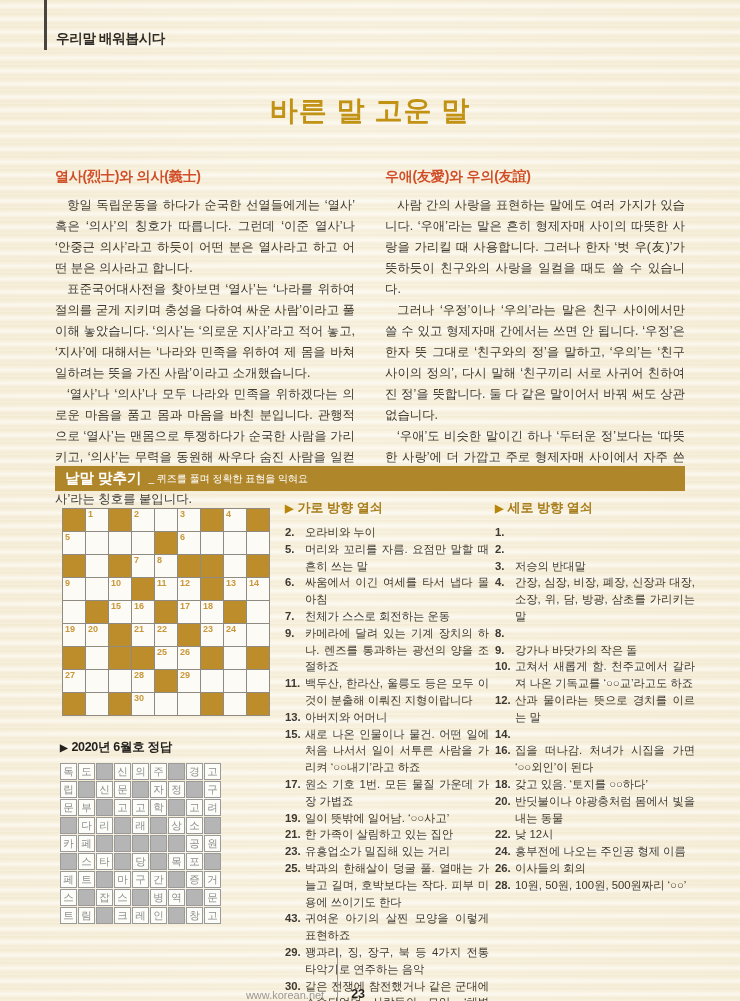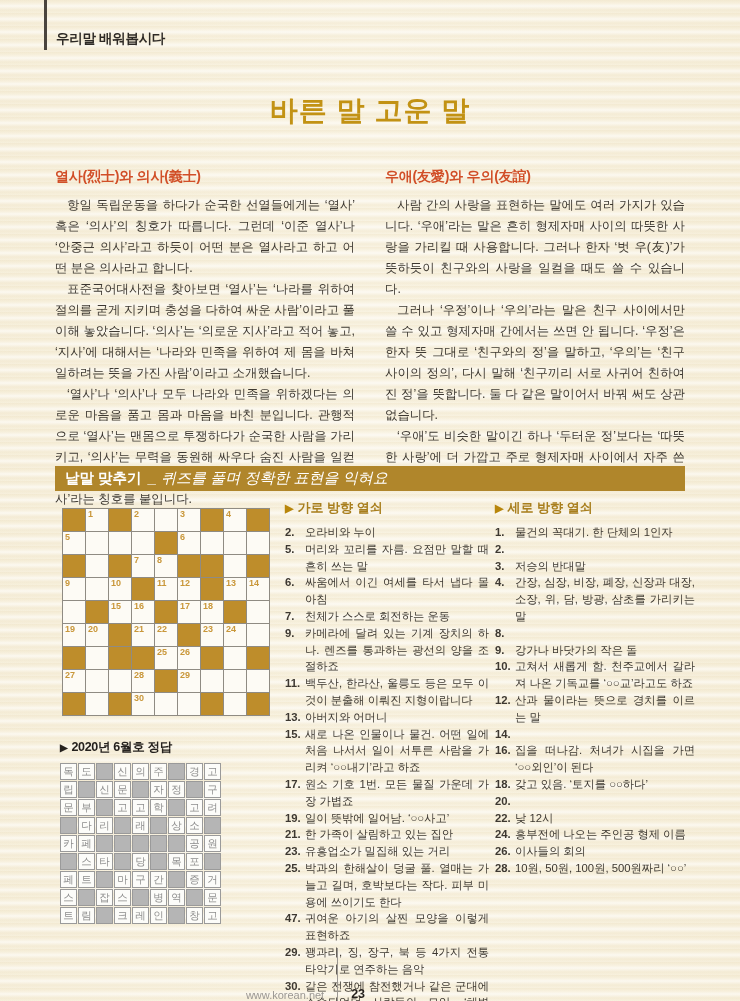--- a/index.html
+++ b/index.html
@@ -19,21 +19,21 @@
   .kicker { position:absolute; left:56px; top:30px; font-size:13.5px; font-weight:bold; color:#2e2a26; letter-spacing:-0.3px; }
   .title { position:absolute; left:0; top:92px; width:740px; text-align:center;
            font-size:28px; font-weight:bold; color:#c29214; letter-spacing:1px; }
   .columns { position:absolute; left:55px; top:168px; width:630px; display:flex; gap:30px; }
   .col { width:300px; }
   .col h2 { font-size:14px; font-weight:bold; color:#d14f28; margin-bottom:9px; letter-spacing:-0.2px; }
   .col p { font-size:12.4px; line-height:21px; color:#3d3831; text-align:justify; text-indent:12px; }
   .puzzle { position:absolute; left:55px; top:466px; width:630px; height:470px; }
   .puzzle-bar { height:25px; background:#b0862b; color:#fff; display:flex; align-items:center; padding-left:10px; }
   .puzzle-bar .bar-title { font-size:14.5px; font-weight:bold; margin-right:7px; }
-  .puzzle-bar .bar-sub { font-size:15px;font-style:italic; }
+  .puzzle-bar .bar-sub { font-size:10px; }
   .puzzle-body { position:relative; }
   .xw-grid { position:absolute; left:7px; top:17px;
              display:grid; grid-template-columns:repeat(9,22px); grid-auto-rows:22px;
              gap:1px; background:#8f8b83; border:1px solid #8f8b83; }
   .xw-cell { background:#fdfbf5; position:relative; }
   .xw-cell.filled { background:#be8d2b; }
   .xw-cell .num { position:absolute; top:0px; left:2px; font-size:9px; font-weight:bold; color:#c9973a; }
   .clues { position:absolute; top:8px; }
   .clues-across { left:230px; width:204px; }
   .clues-down { left:440px; width:200px; }
@@ -280,42 +280,41 @@
             </li>
             <li>
               <span class="n">23.</span>
               <span class="t">유흥업소가 밀집해 있는 거리</span>
             </li>
             <li>
               <span class="n">25.</span>
               <span class="t">박과의 한해살이 덩굴 풀. 열매는 가늘고 길며, 호박보다는 작다. 피부 미용에 쓰이기도 한다</span>
             </li>
             <li>
-              <span class="n">47.</span>
+              <span class="n">43.</span>
               <span class="t">귀여운 아기의 살찐 모양을 이렇게 표현하죠</span>
             </li>
             <li>
               <span class="n">29.</span>
               <span class="t">꽹과리, 징, 장구, 북 등 4가지 전통 타악기로 연주하는 음악</span>
             </li>
             <li>
               <span class="n">30.</span>
               <span class="t">같은 전쟁에 참전했거나 같은 군대에 소속되었던 사람들의 모임. ‘해병○○○’</span>
             </li>
           </ul>
       </div>
 
       <div class="clues clues-down">
         <div class="clue-head">
           <span class="arrow">▶</span><span>세로 방향 열쇠</span>
         </div>
         <ul id="down-list">
             <li>
               <span class="n">1.</span>
-              <span class="t">물건의 꼭대기. 한 단체의 1인자</span>
             </li>
             <li>
               <span class="n">2.</span>
             </li>
             <li>
               <span class="n">3.</span>
               <span class="t">저승의 반대말</span>
             </li>
             <li>
               <span class="n">4.</span>
@@ -342,20 +341,21 @@
             <li>
               <span class="n">16.</span>
               <span class="t">집을 떠나감. 처녀가 시집을 가면 ‘○○외인’이 된다</span>
             </li>
             <li>
               <span class="n">18.</span>
               <span class="t">갖고 있음. ‘토지를 ○○하다’</span>
             </li>
             <li>
               <span class="n">20.</span>
+              <span class="t">반딧불이나 야광충처럼 몸에서 빛을 내는 동물</span>
             </li>
             <li>
               <span class="n">22.</span>
               <span class="t">낮 12시</span>
             </li>
             <li>
               <span class="n">24.</span>
               <span class="t">흥부전에 나오는 주인공 형제 이름</span>
             </li>
             <li>

